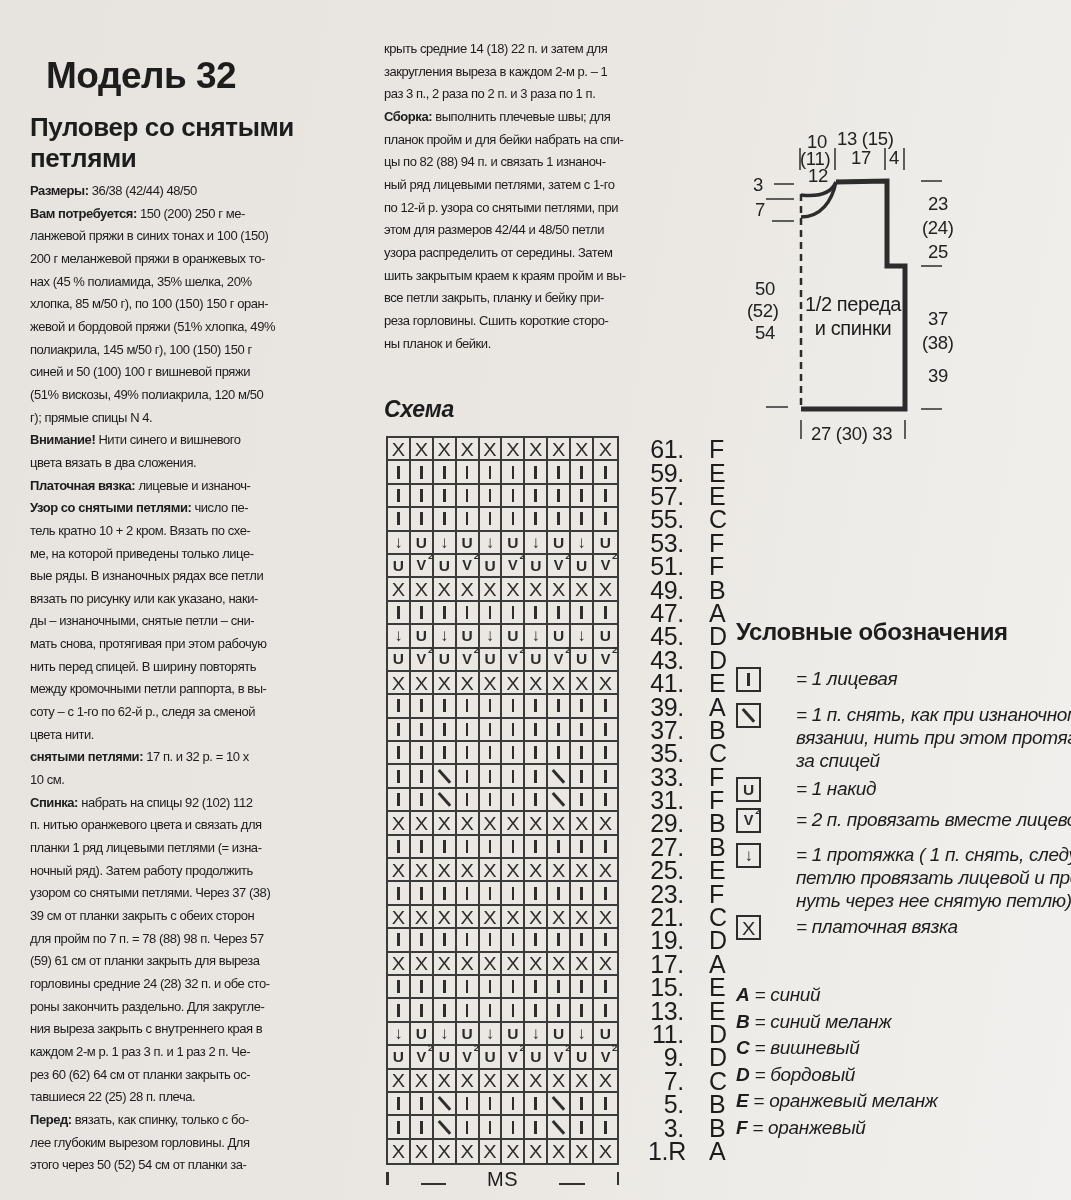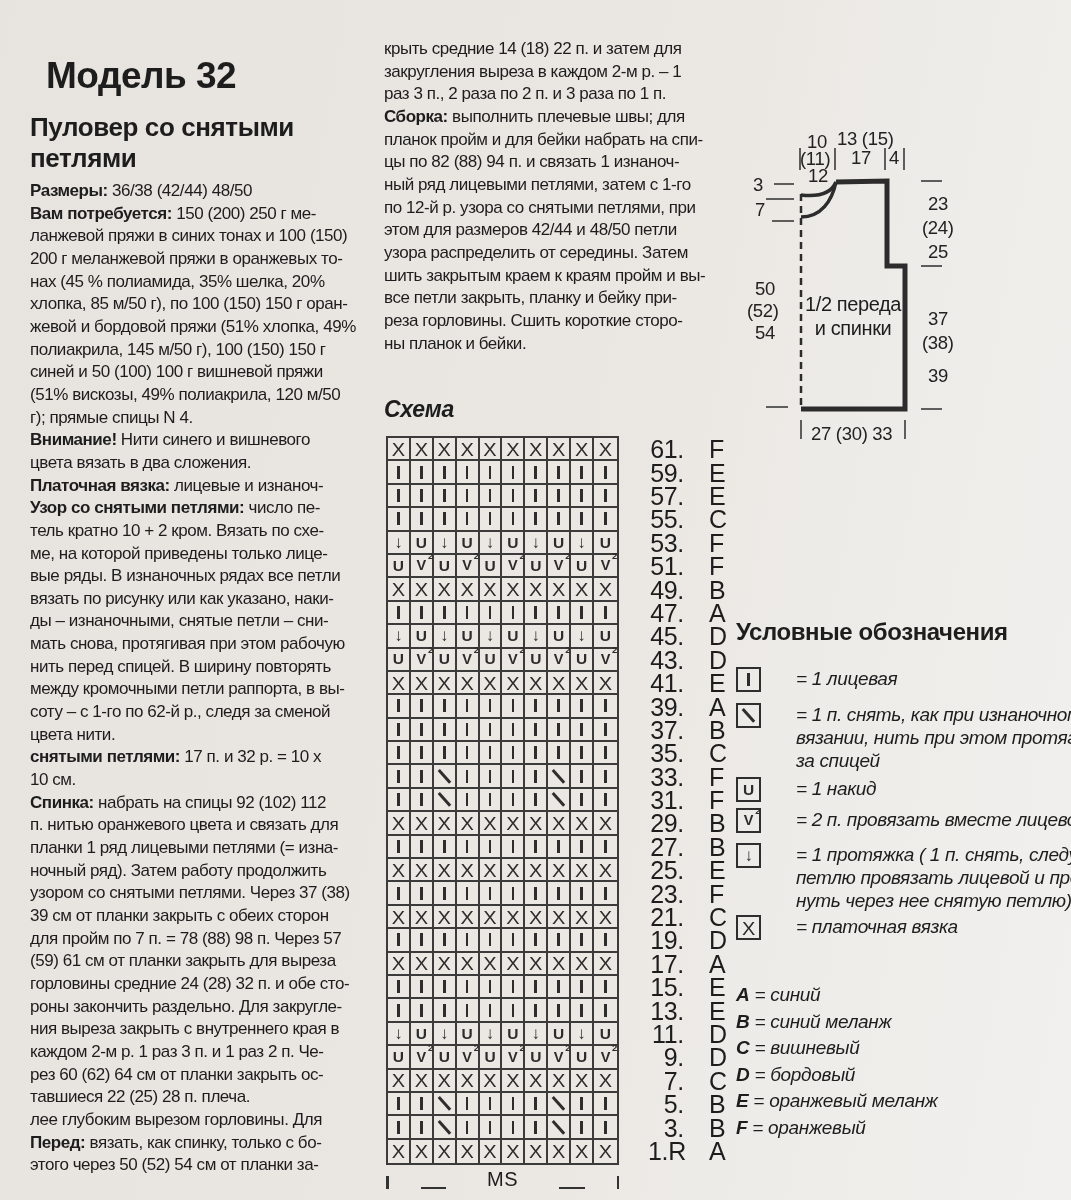--- a/index.html
+++ b/index.html
@@ -6,21 +6,21 @@
   body{width:1071px;height:1200px;position:relative;overflow:hidden;
        font-family:"Liberation Sans",sans-serif;color:#1d1d1d;}
   .page{position:absolute;inset:0;
         background:linear-gradient(100deg,#e7e3de 0%,#eae6e1 52%,#edebe7 70%,#f1f0ee 100%);}
   
   .col{position:absolute;}
   #col-left{left:30px;top:40px;width:352px;}
   #col-mid{left:384px;top:38px;width:332px;}
   .doc-title{font-size:37px;line-height:40px;font-weight:bold;margin:16px;letter-spacing:-0.5px;}
   .doc-subtitle{font-size:26px;line-height:31px;font-weight:bold;margin:6px 0 6px;width:330px;letter-spacing:-0.4px;}
-  .ln{font-size:17px;line-height:22.65px;white-space:nowrap;letter-spacing:-0.45px;}
+  .ln{font-size:13px;line-height:22.65px;white-space:nowrap;letter-spacing:-0.45px;}
   .ln b{letter-spacing:-0.45px;}
   .schema-heading{position:absolute;left:384px;top:396px;font-size:23px;font-weight:bold;font-style:italic;letter-spacing:-0.3px;}
   
   #chart-grid{position:absolute;left:386px;top:436px;border:2px solid #3b3b3b;background:#ebe8e3;}
   .crow{display:flex;height:23.4px;}
   .cell{width:22.9px;height:100%;box-sizing:border-box;border-right:2px solid #3b3b3b;border-bottom:2px solid #3b3b3b;
         display:flex;align-items:center;justify-content:center;position:relative;}
   .crow .cell:last-child{border-right:none;}
   .crow:last-child .cell{border-bottom:none;}
   .gx{font-size:20px;font-weight:500;line-height:1;transform:scaleY(.95);color:#2c2c2c;}
@@ -28,21 +28,21 @@
   .gs{width:2.6px;height:17px;background:#2d2d2d;display:block;transform:rotate(-42deg);}
   .gu{font-size:15.5px;font-weight:600;line-height:1;color:#2c2c2c;}
   .ga{font-size:17px;font-weight:600;line-height:1;color:#2c2c2c;}
   .gv{font-size:14.5px;font-weight:600;line-height:1;position:relative;color:#2c2c2c;}
   .gv i{position:absolute;top:-7px;right:-7px;font-size:9.5px;font-style:normal;font-weight:600;}
   #chart-labels{position:absolute;left:620px;top:438px;}
   .lrow{height:23.4px;display:flex;align-items:center;font-size:25px;letter-spacing:-0.3px;margin-left:28px;}
   .lrow .num{width:36px;text-align:right;}
   .lrow .clr{margin-left:25px;width:22px;}
   
-  #ms{position:absolute;left:386px;top:1168px;width:233px;display:flex;align-items:flex-end;gap:32px;}
+  #ms{position:absolute;left:386px;top:1168px;width:233px;display:flex;align-items:center;gap:32px;}
   .ms-tick{width:2.5px;height:13px;background:#333;}
   .ms-line{flex:1;height:2.5px;background:#333;margin-top:10.5px;}
   .ms-text{font-size:20px;line-height:1;margin:1px 9px 0;letter-spacing:0.5px;}
   
   #schematic{position:absolute;left:728px;top:108px;width:260px;height:350px;}
   #schematic svg{position:absolute;left:0;top:0;}
   .snum{position:absolute;font-size:18.5px;line-height:20px;white-space:nowrap;color:#222;letter-spacing:-0.3px;}
   .schem-center{position:absolute;left:73px;top:184px;width:104px;text-align:center;font-size:20px;line-height:24px;letter-spacing:-0.4px;}
   
   #legend{position:absolute;left:736px;top:618px;width:332px;}
@@ -98,22 +98,22 @@
         <div class="ln"><span>узором со снятыми петлями. Через 37 (38)</span></div>
         <div class="ln"><span>39 см от планки закрыть с обеих сторон</span></div>
         <div class="ln"><span>для пройм по 7 п. = 78 (88) 98 п. Через 57</span></div>
         <div class="ln"><span>(59) 61 см от планки закрыть для выреза</span></div>
         <div class="ln"><span>горловины средние 24 (28) 32 п. и обе сто-</span></div>
         <div class="ln"><span>роны закончить раздельно. Для закругле-</span></div>
         <div class="ln"><span>ния выреза закрыть с внутреннего края в</span></div>
         <div class="ln"><span>каждом 2-м р. 1 раз 3 п. и 1 раз 2 п. Че-</span></div>
         <div class="ln"><span>рез 60 (62) 64 см от планки закрыть ос-</span></div>
         <div class="ln"><span>тавшиеся 22 (25) 28 п. плеча.</span></div>
+        <div class="ln"><b>Перед:</b><span> вязать, как спинку, только с бо-</span></div>
         <div class="ln"><span>лее глубоким вырезом горловины. Для</span></div>
-        <div class="ln"><b>Перед:</b><span> вязать, как спинку, только с бо-</span></div>
         <div class="ln"><span>этого через 50 (52) 54 см от планки за-</span></div>
       </div>
   </div>
 
   <div id="col-mid" class="col">
     <div id="mid-body">
         <div class="ln"><span>крыть средние 14 (18) 22 п. и затем для</span></div>
         <div class="ln"><span>закругления выреза в каждом 2-м р. – 1</span></div>
         <div class="ln"><span>раз 3 п., 2 раза по 2 п. и 3 раза по 1 п.</span></div>
         <div class="ln"><b>Сборка:</b><span> выполнить плечевые швы; для</span></div>

